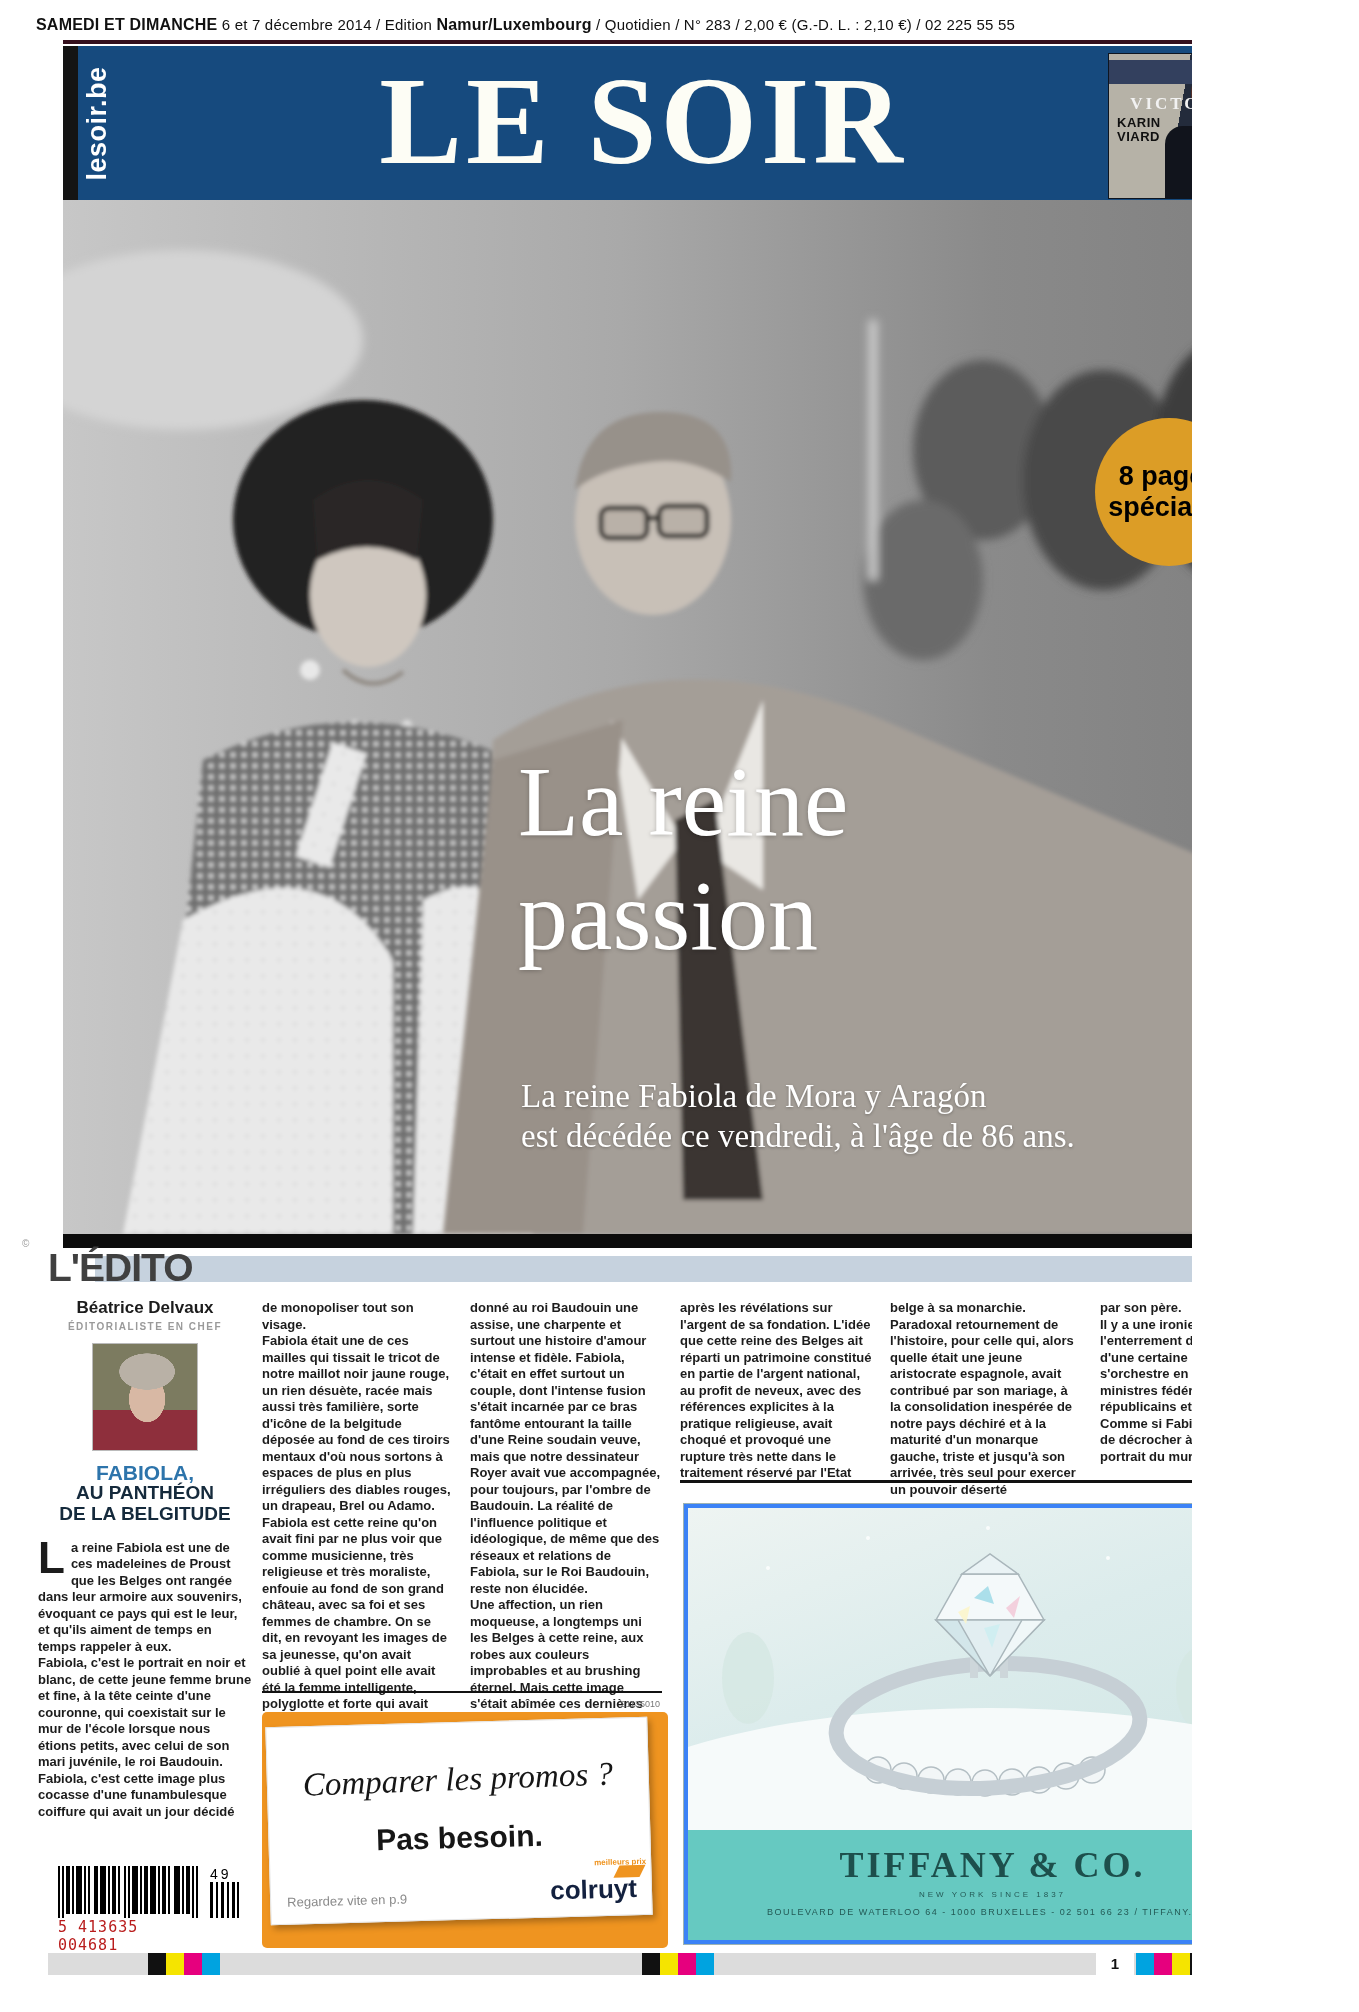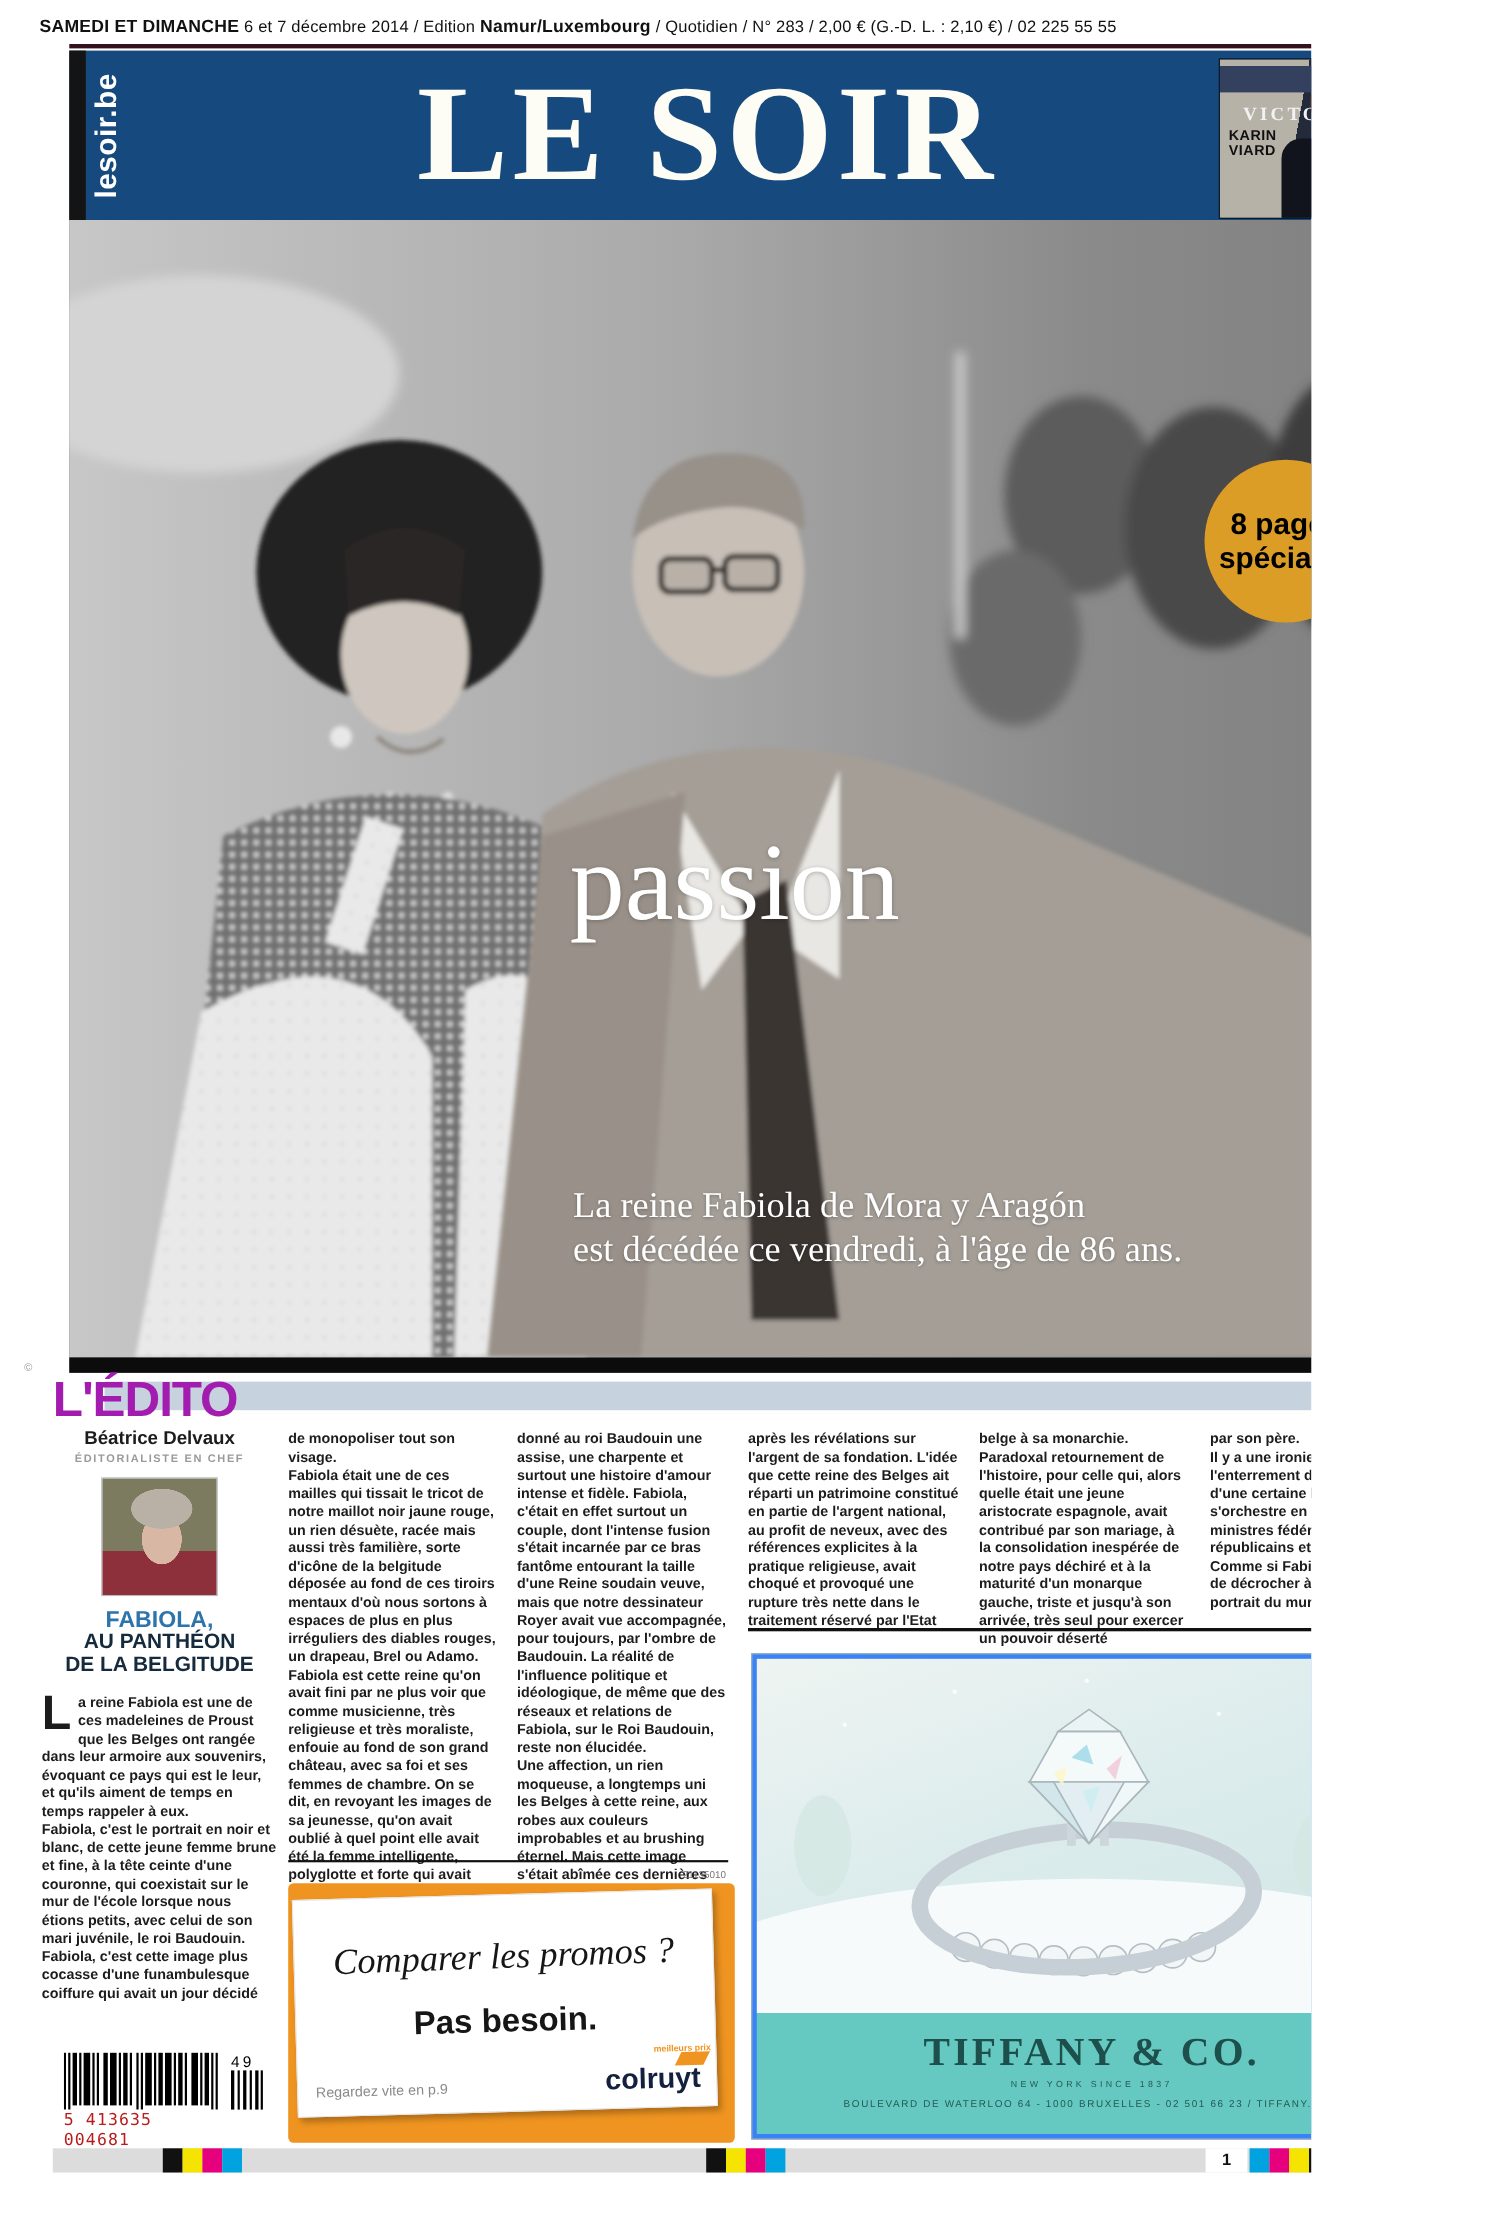--- a/index.html
+++ b/index.html
@@ -35,21 +35,21 @@
   .badge{position:absolute;left:1032px;top:218px;width:148px;height:148px;border-radius:50%;background:#dc9d26;
          display:flex;flex-direction:column;align-items:center;justify-content:center;color:#000000;font-weight:700;font-size:27px;line-height:31px;}
   .headline{position:absolute;left:455px;top:545px;color:#fff;font-family:"Liberation Serif","DejaVu Serif",serif;
             font-size:100px;line-height:114px;text-shadow:0 1px 4px rgba(0,0,0,.25);}
   .subhead{position:absolute;left:458px;top:876px;color:#fff;font-family:"Liberation Serif","DejaVu Serif",serif;
            font-size:33px;line-height:40px;text-shadow:0 1px 3px rgba(0,0,0,.3);}
 
   
   .edito-mark{position:absolute;left:22px;top:1238px;font-size:10px;color:#9a9a9a;}
   .edito-band{position:absolute;left:95px;top:1256px;width:1235px;height:26px;background:#c6d2de;}
-  .edito-title{position:absolute;left:48px;top:1246px;font-size:45px;font-weight:700;color:#a21caf;letter-spacing:-1px;}
+  .edito-title{position:absolute;left:48px;top:1246px;font-size:39px;font-weight:700;color:#404040;letter-spacing:-1px;}
 
   
   .col{position:absolute;top:1300px;font-size:13px;line-height:16.5px;font-weight:700;color:#1c1c1c;}
   .col p{margin:0;white-space:pre-line;}
   .colA{left:38px;width:214px;}
   .colB{left:262px;width:190px;}
   .colC{left:470px;width:192px;}
   .colD{left:680px;width:192px;}
   .colE{left:890px;width:192px;}
   .colF{left:1100px;width:192px;}
@@ -195,20 +195,21 @@
         <path d="M612 620 L652 600 L700 1000 L620 1000 Z" fill="#3a3632"></path>
         <path d="M430 560 L560 520 L520 1034 L380 1034 Z" fill="#999189"></path>
       </g>
     </svg>
 
     <div class="badge">
       <span>8 pages</span>
       <span>spéciales</span>
     </div>
     <div class="headline">
+      <div>La reine</div>
       <div>passion</div>
     </div>
     <div class="subhead">
       <div>La reine Fabiola de Mora y Aragón</div>
       <div>est décédée ce vendredi, à l'âge de 86 ans.</div>
     </div>
   </div>
 
   <div class="edito-mark">©</div>
   <div class="edito-band"></div>

